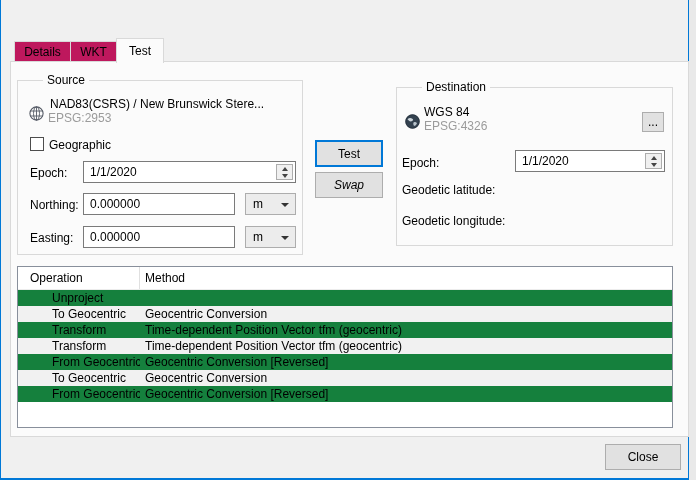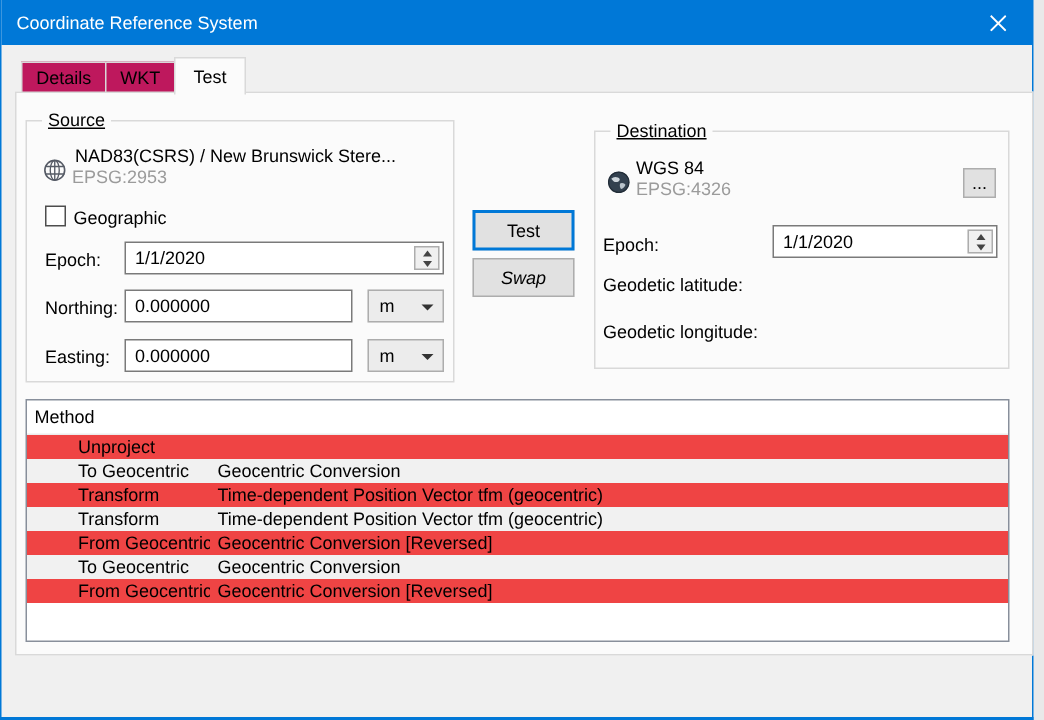--- a/index.html
+++ b/index.html
@@ -46,23 +46,22 @@
     border-bottom:none; z-index:4;
   }
   .pane {
     position:absolute; left:9px; top:61px; width:679px; height:376px;
     background:#fbfbfb; border:1px solid #d9d9d9; z-index:1;
   }
 
   
   .groupbox { position:absolute; border:1px solid #d9d9d9; z-index:3; }
   .groupbox .gb-label {
-    position:absolute; top:-8px; left:10px; background:#fbfbfb; padding:0 4px;
+    position:absolute; top:-8px; left:25px; background:#fbfbfb; padding:0 4px;
     line-height:14px;
-    text-decoration:underline;
   }
   .gb-src { left:16px; top:80px; width:286px; height:175px; }
   .gb-dst { left:395px; top:87px; width:277px; height:159px; }
 
   .abs { position:absolute; }
   .muted { color:#9b9b9b; }
 
   
   .field {
     position:absolute; background:#fff; border:1px solid #7a7a7a;
@@ -97,42 +96,33 @@
   .btn.default { border:2px solid var(--accent,#0078d7); }
 
   
   .optable {
     position:absolute; left:16px; top:266px; width:656px; height:162px;
     background:#fff; border:1px solid #888f9b; z-index:3; overflow:hidden;
   }
   .ophead { position:relative; height:23px; border-bottom:1px solid #ececec; display:flex; align-items:center; }
   .ophead .hc1 { width:122px; padding-left:12px; border-right:1px solid #e0e0e0; height:100%; display:flex; align-items:center; }
   .ophead .hc2 { padding-left:5px; }
-  .trow { display:flex; height:16px; align-items:center; background:#ef4444; }
+  .trow { display:flex; height:16px; align-items:center; background:#15803d; }
   .trow.alt { background:#f1f1f1; }
   .trow .c1 { width:122px; padding-left:34px; white-space:nowrap; overflow:hidden; }
   .trow .c2 { padding-left:5px; white-space:nowrap; }
 
   .crs-name { white-space:nowrap; }
 </style>
 </head>
 <body>
 
 <div id="screen">
   <div class="dialog">
 
-    <div class="titlebar">
-      <span class="title">Coordinate Reference System</span>
-      <div class="close-btn">
-        <svg width="11" height="11" viewBox="0 0 11 11">
-          <line x1="0.5" y1="0.5" x2="10.5" y2="10.5" stroke="#ffffff" stroke-width="1.2"></line>
-          <line x1="10.5" y1="0.5" x2="0.5" y2="10.5" stroke="#ffffff" stroke-width="1.2"></line>
-        </svg>
-      </div>
-    </div>
 
     <div class="tab t0">Details</div>
     <div class="tab t1">WKT</div>
     <div class="tab t2 active">Test</div>
 
     <div class="pane"></div>
 
     <div class="groupbox gb-src">
       <span class="gb-label">Source</span>
 
@@ -212,20 +202,21 @@
       </div>
 
       <div class="abs" style="left:5px; top:95px;">Geodetic latitude:</div>
       <div class="abs" style="left:110px; top:95px;"></div>
       <div class="abs" style="left:5px; top:126px;">Geodetic longitude:</div>
       <div class="abs" style="left:118px; top:126px;"></div>
     </div>
 
     <div class="optable">
       <div class="ophead">
+        <div class="hc1">Operation</div>
         <div class="hc2">Method</div>
       </div>
       <div id="oprows">
           <div class="trow">
     <div class="c1">Unproject</div>
   </div>
           <div class="trow alt">
     <div class="c1">To Geocentric</div>
     <div class="c2">Geocentric Conversion</div>
   </div>
@@ -245,15 +236,16 @@
     <div class="c1">To Geocentric</div>
     <div class="c2">Geocentric Conversion</div>
   </div>
           <div class="trow">
     <div class="c1">From Geocentric</div>
     <div class="c2">Geocentric Conversion [Reversed]</div>
   </div>
         </div>
     </div>
 
+    <div class="btn" style="left:604px; top:444px; width:76px; height:26px;">Close</div>
 
   </div>
 </div>
 
 </body></html>

